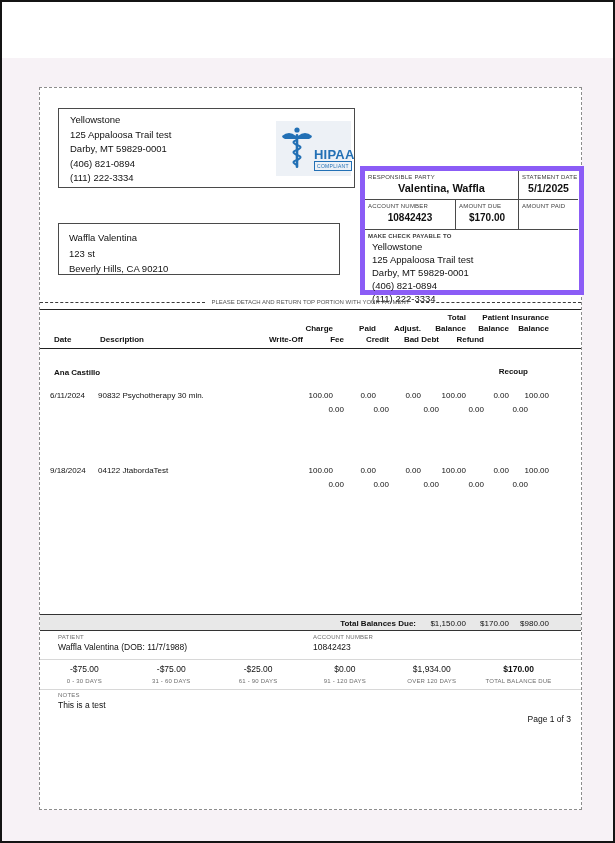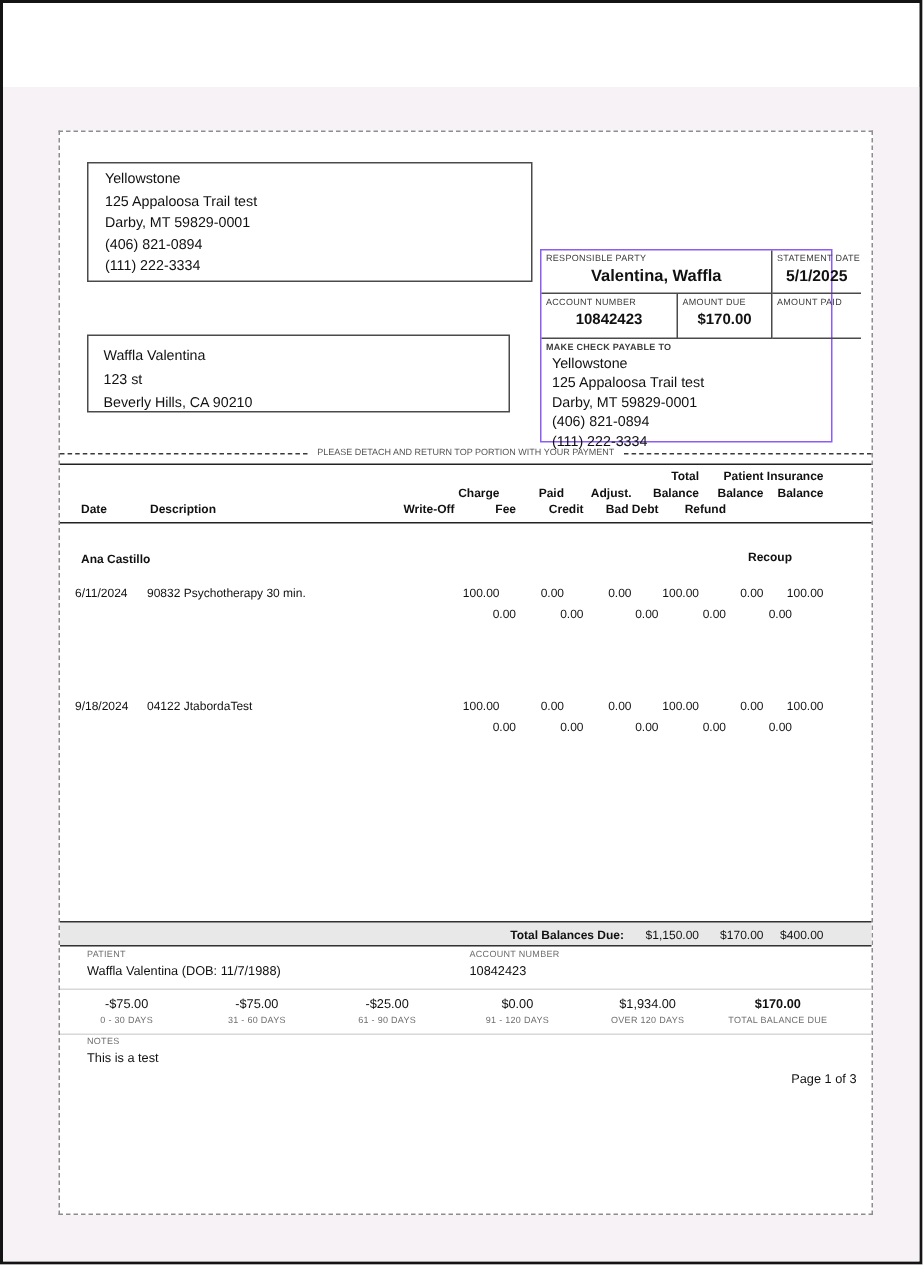--- a/index.html
+++ b/index.html
@@ -44,21 +44,21 @@
   .addr-lines div { position:static; font-size:9.5px; line-height:14.5px; color:#111; }
   .addr-lines { left:11px; top:4px; }
 
   
   .hipaa { left:217px; top:12px; width:75px; height:55px; background:#edf1f6; }
   .hipaa svg { left:4px; top:5px; }
   .hipaa-title { left:38px; top:26px; font-size:13px; font-weight:bold; color:#2270b5; letter-spacing:0.2px; }
   .hipaa-sub { left:38px; top:40px; font-size:5px; color:#2270b5; border:1px solid #2270b5; padding:1px 2px; letter-spacing:0.3px; }
 
   
-  .resp-box { left:320px; top:78px; width:195px; height:129px; border:1px solid #8b5cf6; }
+  .resp-box { left:320px; top:78px; width:224px; height:129px; border:5px solid #8b5cf6; }
   .micro-label { font-size:6px; color:#3c3c3c; letter-spacing:0.2px; }
   .rp-val { font-weight:bold; font-size:10.5px; width:100%; text-align:center; }
 
   .detach { display:flex; align-items:center; left:0; right:0; top:210px; height:8px; }
   .detach .dash { position:static; flex:1; border-top:1px dashed #3a3a3a; height:0; }
   .detach .dtext { position:static; font-size:6px; color:#555; padding:0 6px; }
 
   .hline { left:0; right:0; border-top:1.5px solid #222; }
   .hline-thin { left:0; right:0; border-top:1px solid #d8d8d8; }
 
@@ -96,20 +96,33 @@
   <div class="preview">
     <div class="page">
 
       <div class="addr-box" style="left:18px; top:20px; width:297px; height:80px;">
         <div class="addr-lines">
           <div>Yellowstone</div>
           <div>125 Appaloosa Trail test</div>
           <div>Darby, MT 59829-0001</div>
           <div>(406) 821-0894</div>
           <div>(111) 222-3334</div>
+        </div>
+        <div class="hipaa">
+          <svg width="34" height="46" viewBox="0 0 34 46">
+            <g fill="#2270b5">
+              <circle cx="17" cy="4" r="2.6"></circle>
+              <path d="M2 10 Q9 4 16 10 L17 13 L5 13 Q2 12 2 10 Z"></path>
+              <path d="M32 10 Q25 4 18 10 L17 13 L29 13 Q32 12 32 10 Z"></path>
+              <rect x="15.7" y="8" width="2.6" height="34" rx="1.3"></rect>
+              <path d="M17 14 q-7 2 0 5 q7 2 0 5 q-7 2 0 5 q7 2 0 5 q-7 2 0 5" fill="none" stroke="#2270b5" stroke-width="2"></path>
+            </g>
+          </svg>
+          <span class="hipaa-title">HIPAA</span>
+          <span class="hipaa-sub">COMPLIANT</span>
         </div>
       </div>
 
       <div class="resp-box">
 
         <div style="left:0; top:0; width:154px; height:29px; border-right:1px solid #4a4a4a; border-bottom:1px solid #4a4a4a;">
           <span class="micro-label" style="left:3px; top:3px;">RESPONSIBLE PARTY</span>
           <span class="rp-val" style="left:0; top:11px; font-size:11px;">Valentina, Waffla</span>
         </div>
         <div style="left:154px; top:0; width:59px; height:29px; border-bottom:1px solid #4a4a4a;">
@@ -210,21 +223,21 @@
         <span class="mc" style="right:192px; top:14px;">0.00</span>
         <span class="mc" style="right:142px; top:14px;">0.00</span>
         <span class="mc" style="right:97px; top:14px;">0.00</span>
         <span class="mc" style="right:53px; top:14px;">0.00</span>
       </div>
 
       <div class="total-row">
         <span class="mc bold" style="right:165px;">Total Balances Due:</span>
         <span class="mc" style="right:115px;">$1,150.00</span>
         <span class="mc" style="right:72px;">$170.00</span>
-        <span class="mc" style="right:32px;">$400.00</span>
+        <span class="mc" style="right:32px;">$980.00</span>
       </div>
 
       <span class="micro-label" style="left:18px; top:546px; color:#6e6e6e;">PATIENT</span>
       <span class="sum-val" style="left:18px; top:554px;">Waffla Valentina (DOB: 11/7/1988)</span>
       <span class="micro-label" style="left:273px; top:546px; color:#6e6e6e;">ACCOUNT NUMBER</span>
       <span class="sum-val" style="left:273px; top:554px;">10842423</span>
 
       <div class="hline-thin" style="top:571px;"></div>
 
       <div class="aging">

